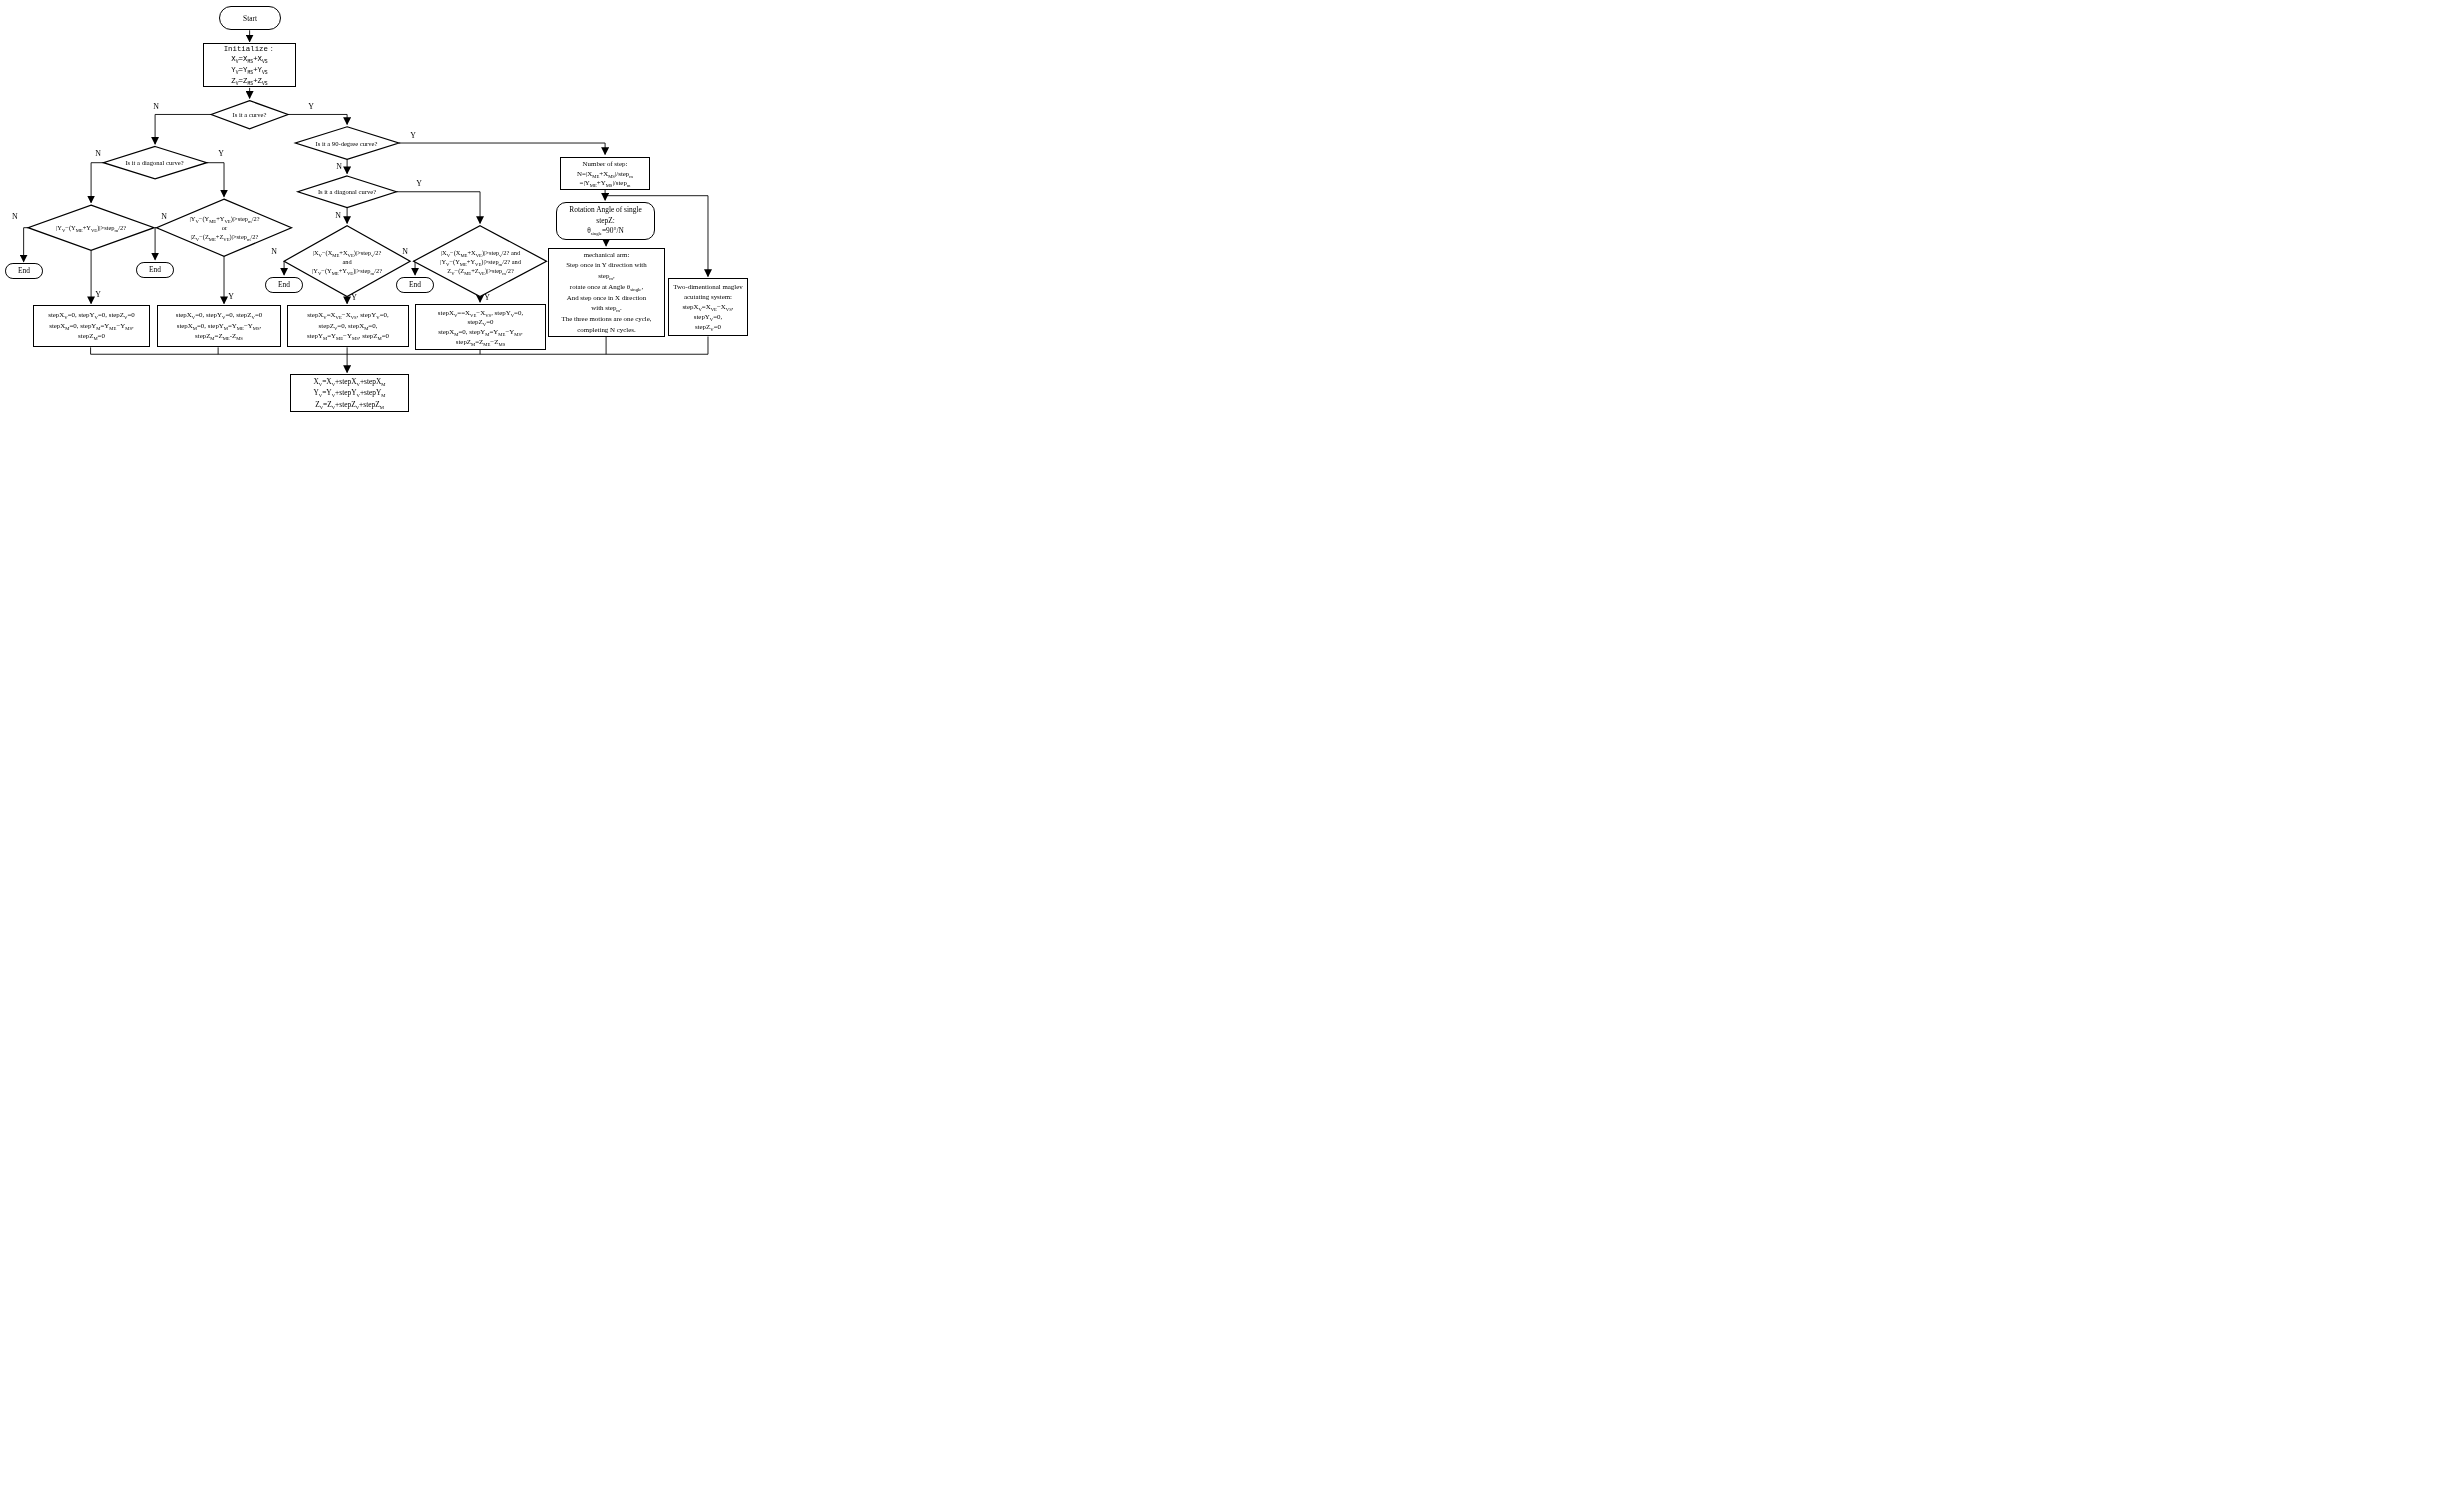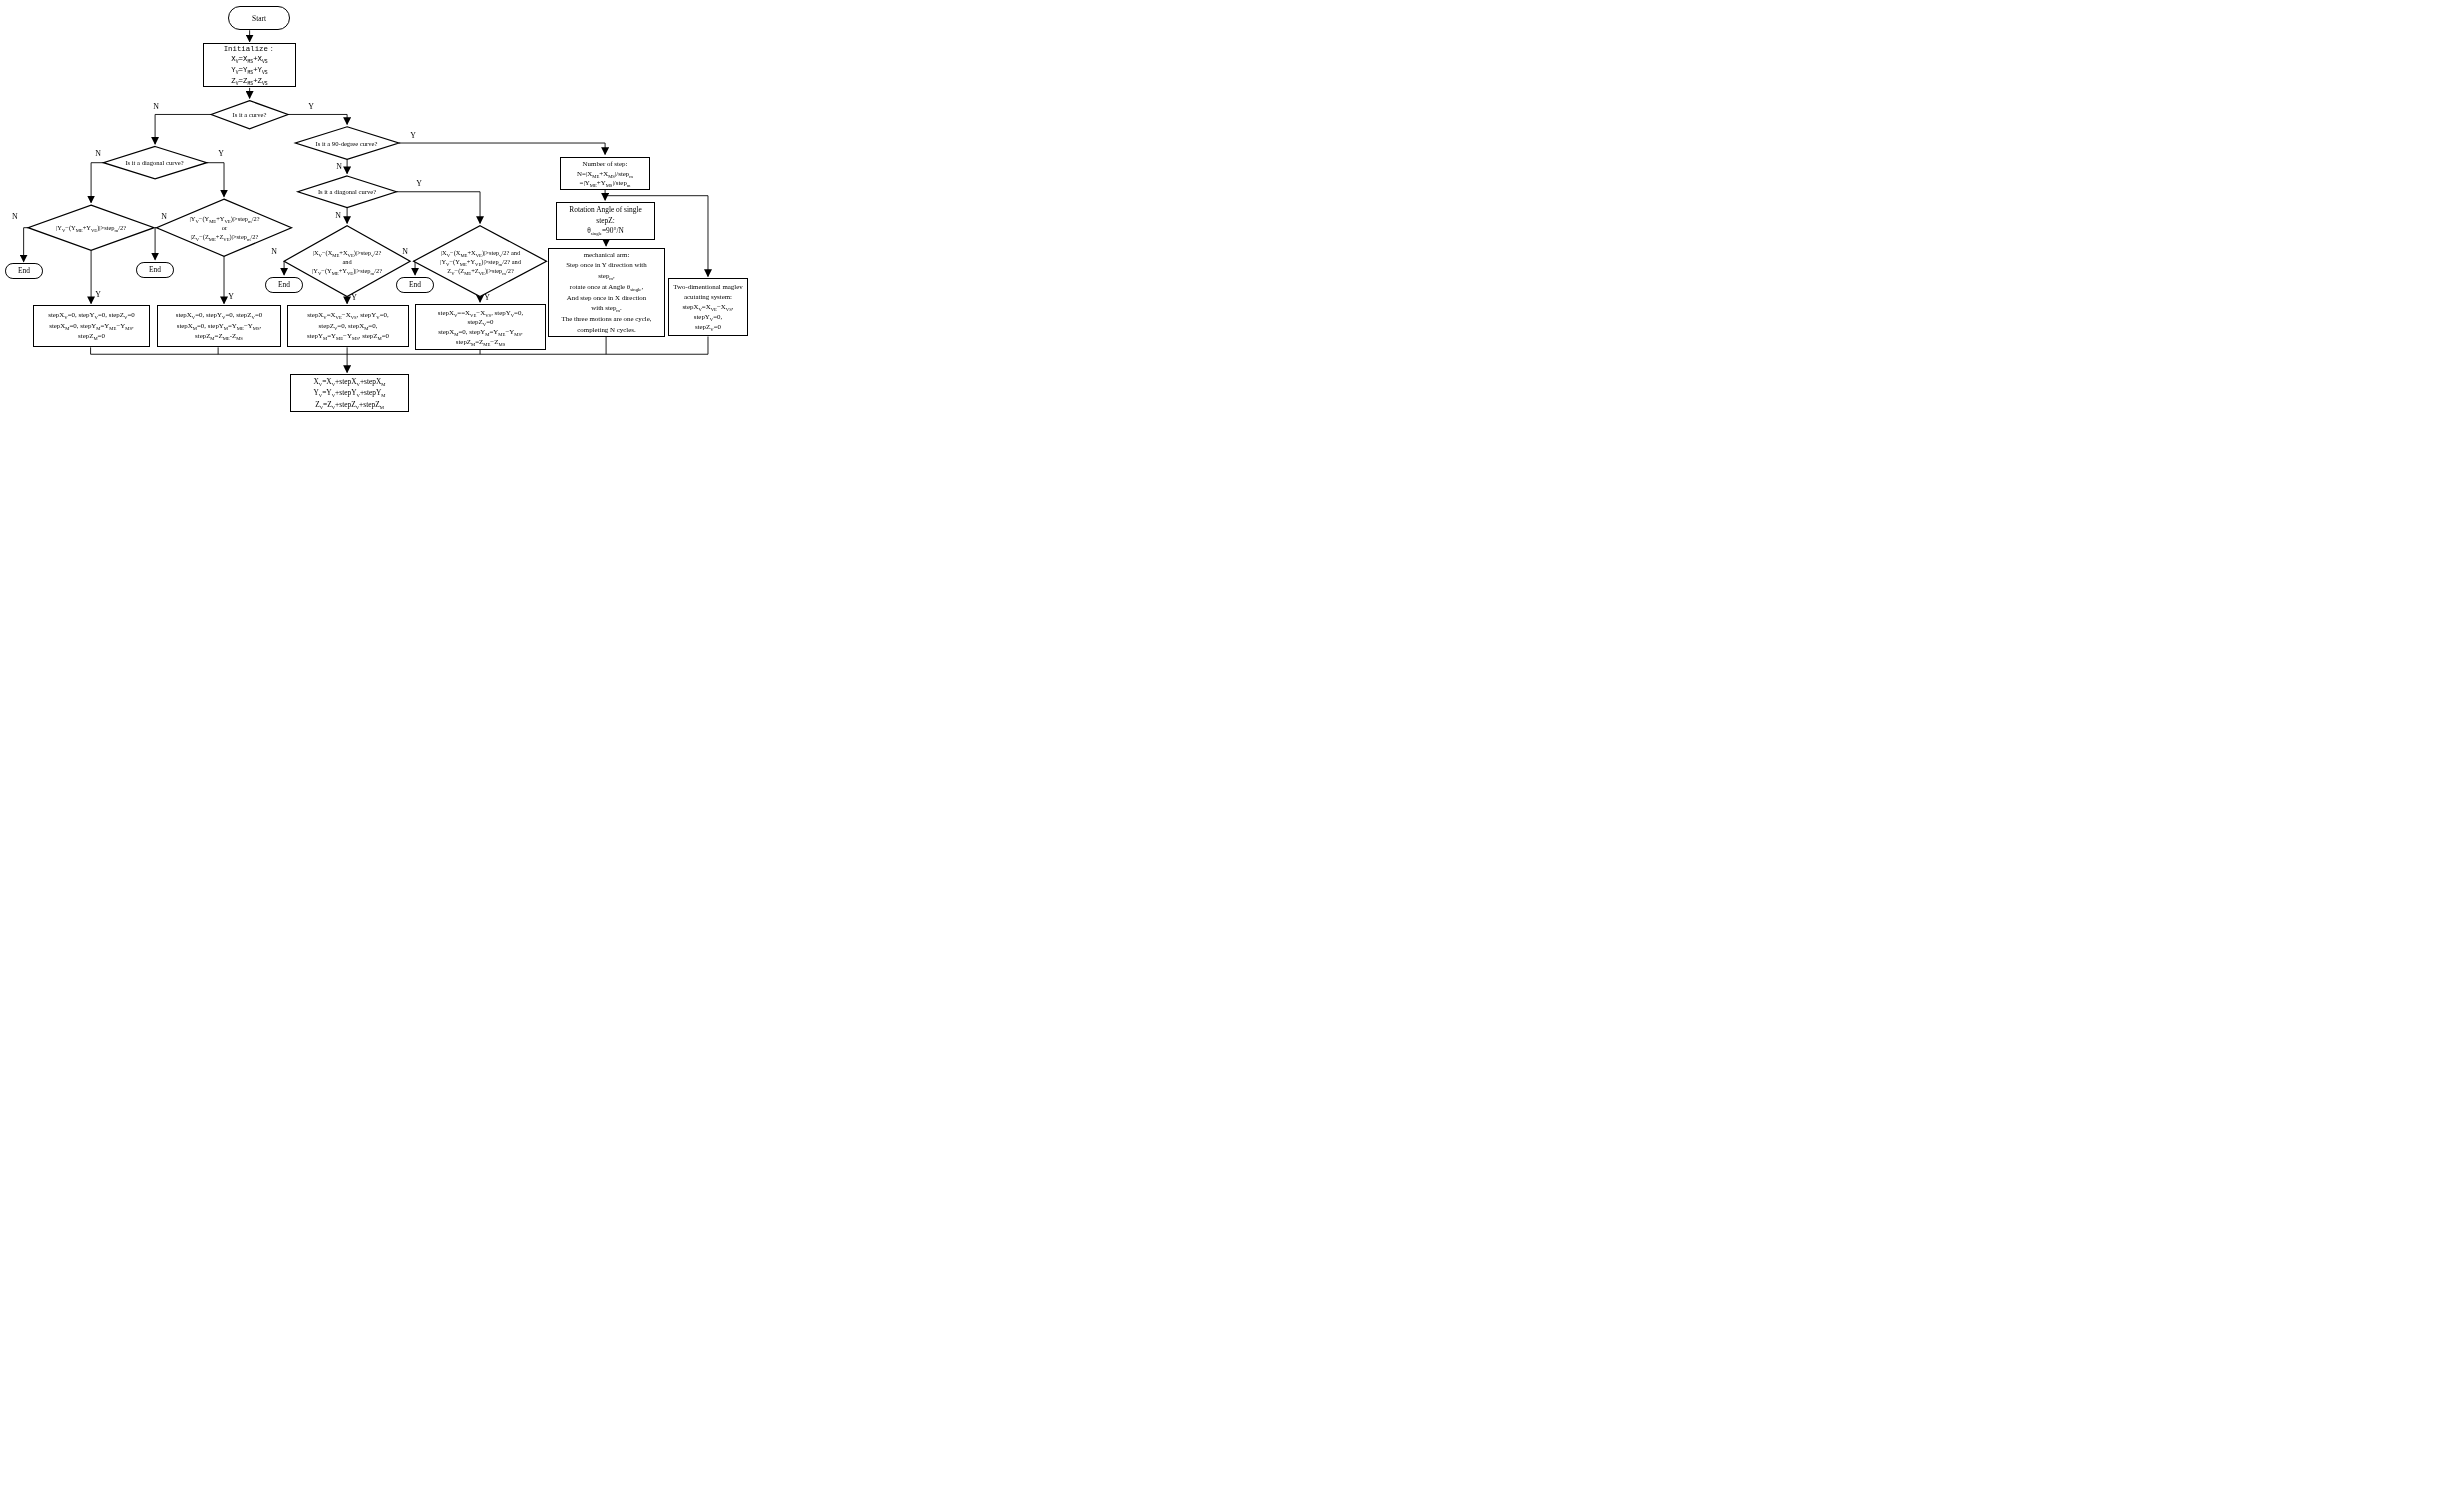--- a/index.html
+++ b/index.html
@@ -67,21 +67,21 @@
       <polygon points="705,257 810,290 705,323 600,290"></polygon>
       <polygon points="315,297 420,330 315,363 210,330"></polygon>
       <polygon points="705,357 805,389 705,421 605,389"></polygon>
       <polygon points="185,416 313,462 185,508 57,462"></polygon>
       <polygon points="455,404 592,462 455,520 318,462"></polygon>
       <polygon points="705,458 833,530 705,602 577,530"></polygon>
       <polygon points="975,458 1110,530 975,602 840,530"></polygon>
     </g>
   </svg>
 
-  <div class="rect oval fs15" style="left:219px;top:6.4px;width:62px;height:23.6px;margin-left:9px;">
+  <div class="rect oval fs15" style="left:219px;top:6.4px;width:62px;height:23.6px;">
     <span>Start</span>
   </div>
 
   <div class="rect fs15" style="left:203px;top:43px;width:93px;height:44px;line-height:1.45;font-family:Liberation Mono, monospace;">
     <span>Initialize：</span>
     <span>X<sub>V</sub>=X<sub>MS</sub>+X<sub>VS</sub></span>
     <span>Y<sub>V</sub>=Y<sub>MS</sub>+Y<sub>VS</sub></span>
     <span>Z<sub>V</sub>=Z<sub>MS</sub>+Z<sub>VS</sub></span>
   </div>
 
@@ -149,21 +149,21 @@
     <span>stepZ<sub>V</sub>=0</span>
     <span>stepX<sub>M</sub>=0, stepY<sub>M</sub>=Y<sub>ME</sub>−Y<sub>MS</sub>,</span>
     <span>stepZ<sub>M</sub>=Z<sub>ME</sub>−Z<sub>MS</sub></span>
   </div>
 
   <div class="rect fs14" style="left:560px;top:157px;width:90px;height:33px;line-height:1.4;">
     <span>Number of step:</span>
     <span>N=|X<sub>ME</sub>+X<sub>MS</sub>|/step<sub>m</sub></span>
     <span>=|Y<sub>ME</sub>+Y<sub>MS</sub>|/step<sub>m</sub></span>
   </div>
-  <div class="rect fs15" style="left:556px;top:202px;width:99px;height:38px;line-height:1.4;">
+  <div class="rect fs15" style="left:556px;top:202px;width:99px;height:38px;line-height:1.4;border-radius:10px;">
     <span>Rotation Angle of single</span>
     <span>stepZ:</span>
     <span>θ<sub>single</sub>=90°/N</span>
   </div>
   <div class="rect fs14 mech" style="left:548px;top:248px;width:117px;height:89px;">
     <span>mechanical arm:</span>
     <span>Step once in Y direction with</span>
     <span>step<sub>m</sub>,</span>
     <span>rotate once at Angle θ<sub>single</sub>,</span>
     <span>And step once in X direction</span>

